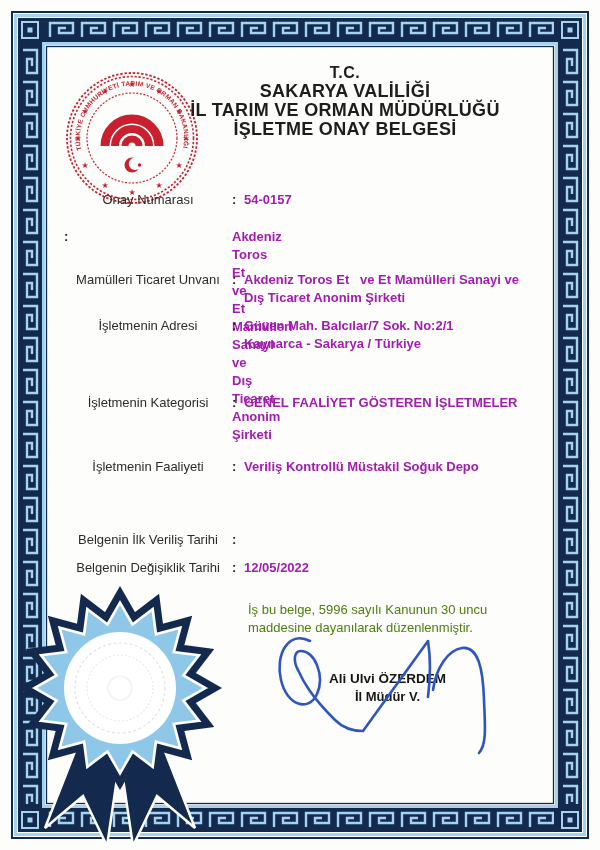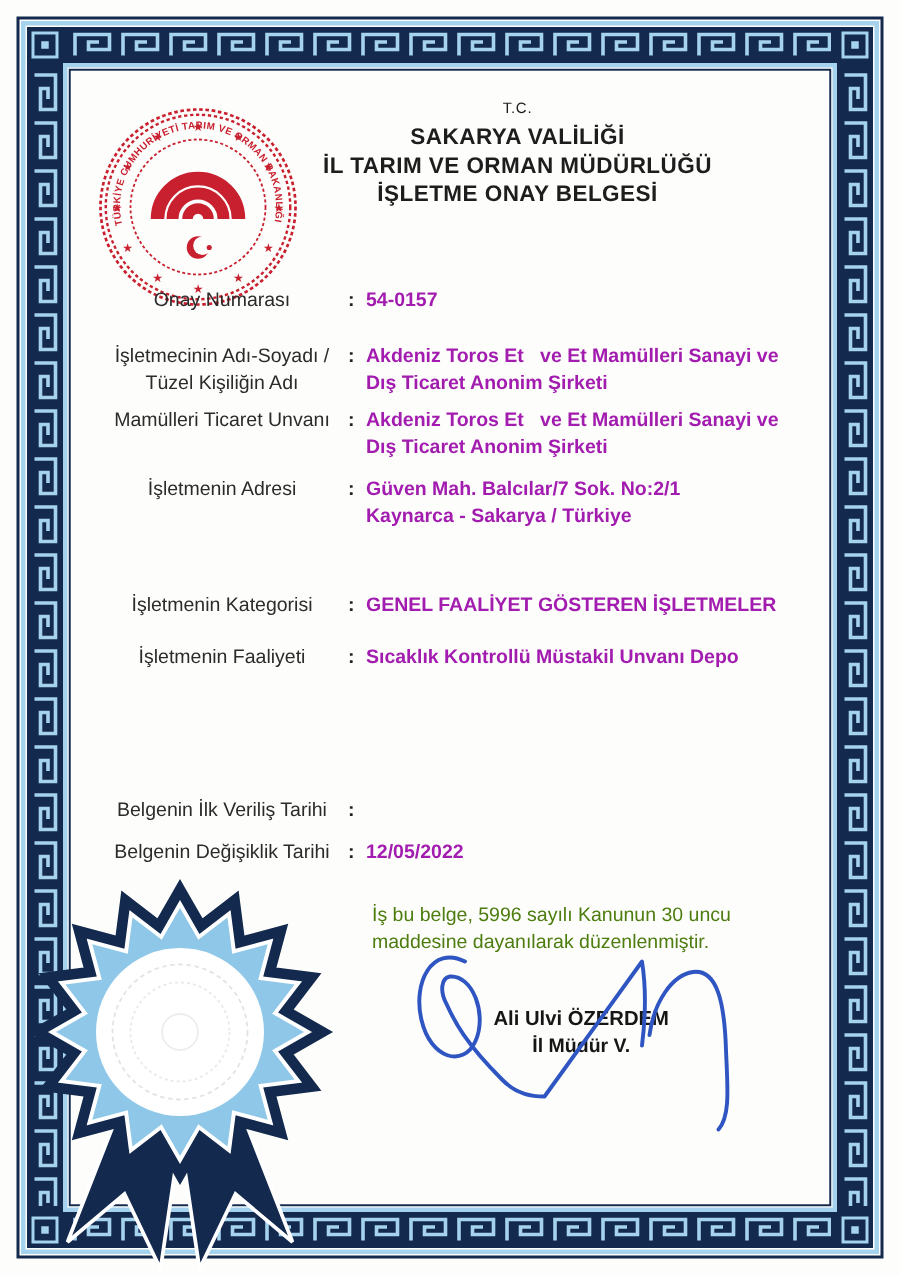--- a/index.html
+++ b/index.html
@@ -2,30 +2,30 @@
 <html><head>
 <meta charset="utf-8">
 <style>
   html,body{margin:0;padding:0;}
   .page{
     position:relative; width:600px; height:850px; overflow:hidden;
     background:#fdfdfb; font-family:"Liberation Sans", sans-serif; color:#1d1d1d;
   }
   .layer{position:absolute; left:0; top:0;}
   .header{position:absolute; left:150px; top:64px; width:390px; text-align:center; z-index:3;}
-  .header .tc{font-size:10px; font-weight:normal; letter-spacing:.5px; line-height:18px;}
-  .header .hline{font-size:15px; font-weight:bold; letter-spacing:.3px; line-height:19px;}
+  .header .tc{font-size:16px; font-weight:bold; letter-spacing:.5px; line-height:18px;}
+  .header .hline{font-size:18px; font-weight:bold; letter-spacing:.3px; line-height:19px;}
   .logo-wrap{position:absolute; left:62px; top:68px; width:140px; height:140px; z-index:3;}
   .row{position:absolute; left:64px; width:490px; display:grid;
        grid-template-columns:168px 12px 1fr; z-index:3;}
   .row .lbl{font-size:13px; line-height:18px; color:#2b2b2b; white-space:pre-line;text-align:center;}
   .row .sep{font-size:13px; line-height:18px; font-weight:bold; color:#222;}
   .row .val{font-size:13px; line-height:18px; font-weight:bold; color:#a21caf; white-space:pre-wrap;}
   .r0{top:191px}.r1{top:228px}.r2{top:271px}.r3{top:317px}
-  .r4{top:394px}.r5{top:429px}.r6{top:531px}.r7{top:559px}
+  .r4{top:394px}.r5{top:458px}.r6{top:531px}.r7{top:559px}
   .note{position:absolute; left:248px; top:601px; width:250px; font-size:13px;
         line-height:17.5px; color:#4d7c0f; white-space:pre-line; z-index:3;}
   .signer{position:absolute; left:295px; top:671px; width:185px; text-align:center; z-index:4;}
   .signer .nm{font-size:13.5px; font-weight:bold; color:#161616; line-height:16px;}
   .signer .tt{font-size:13px; font-weight:bold; color:#161616; line-height:16px; margin-top:2px;}
   .sig-wrap{position:absolute; left:273px; top:623px; width:225px; height:145px; z-index:5;}
   .rosette-wrap{position:absolute; left:15px; top:578px; width:215px; height:272px; z-index:6;}
   .border-svg{z-index:1;}
 </style>
 </head>
@@ -125,22 +125,20 @@
     <div class="hline">İL TARIM VE ORMAN MÜDÜRLÜĞÜ</div>
     <div class="hline">İŞLETME ONAY BELGESİ</div>
   </div>
 
   <div class="row r0">
     <span class="lbl">Onay Numarası</span>
     <span class="sep">:</span>
     <span class="val">54-0157</span>
   </div>
   <div class="row r1">
-    <span class="lbl">İşletmecinin Adı-Soyadı /
-Tüzel Kişiliğin Adı</span>
     <span class="sep">:</span>
     <span class="val">Akdeniz Toros Et   ve Et Mamülleri Sanayi ve
 Dış Ticaret Anonim Şirketi</span>
   </div>
   <div class="row r2">
     <span class="lbl">Mamülleri Ticaret Unvanı</span>
     <span class="sep">:</span>
     <span class="val">Akdeniz Toros Et   ve Et Mamülleri Sanayi ve
 Dış Ticaret Anonim Şirketi</span>
   </div>
@@ -151,21 +149,21 @@
 Kaynarca - Sakarya / Türkiye</span>
   </div>
   <div class="row r4">
     <span class="lbl">İşletmenin Kategorisi</span>
     <span class="sep">:</span>
     <span class="val">GENEL FAALİYET GÖSTEREN İŞLETMELER</span>
   </div>
   <div class="row r5">
     <span class="lbl">İşletmenin Faaliyeti</span>
     <span class="sep">:</span>
-    <span class="val">Sıcaklık Kontrollü Müstakil Unvanı Depo</span>
+    <span class="val">Veriliş Kontrollü Müstakil Soğuk Depo</span>
   </div>
   <div class="row r6">
     <span class="lbl">Belgenin İlk Veriliş Tarihi</span>
     <span class="sep">:</span>
   </div>
   <div class="row r7">
     <span class="lbl">Belgenin Değişiklik Tarihi</span>
     <span class="sep">:</span>
     <span class="val">12/05/2022</span>
   </div>

